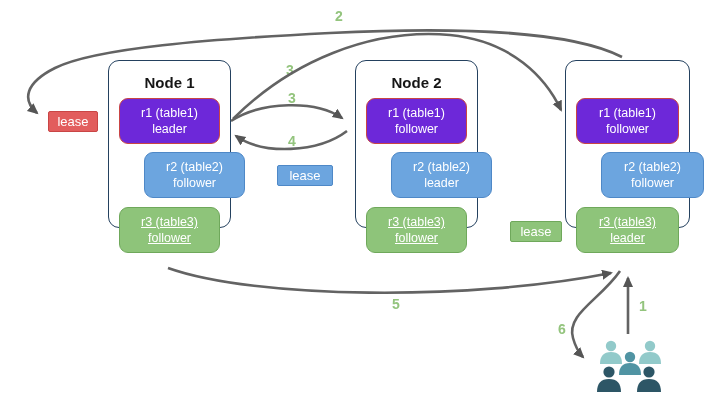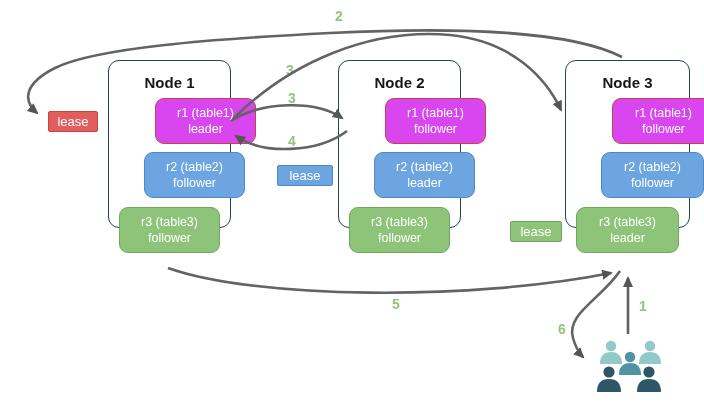--- a/index.html
+++ b/index.html
@@ -13,23 +13,23 @@
   }
   .node-title{
     text-align:center;padding-top:13px;font-weight:bold;font-size:15px;color:#161616;
   }
   .replica{
     position:absolute;left:10px;width:101px;height:46px;border-radius:9px;
     color:#ffffff;font-size:12.5px;text-align:center;line-height:16px;
     display:flex;flex-direction:column;justify-content:center;box-sizing:border-box;
   }
   .r1{top:37px}.r2{top:91px}.r3{top:146px}
-  .replica.red{background:#d946ef;border:1.5px solid #C94545;margin-left:36px;}
+  .replica.red{background:#6d28d9;border:1.5px solid #C94545;}
   .replica.blue{background:#6CA5DF;border:1.5px solid #4E88C7;margin-left:25px;}
-  .replica.green{background:#8EC47A;border:1.5px solid #6FA85B;}
+  .replica.green{background:#8EC47A;border:1.5px solid #6FA85B;text-decoration:underline;}
   .lease{
     position:absolute;height:21px;border-radius:2px;color:#ffffff;font-size:13px;
     display:flex;align-items:center;justify-content:center;box-sizing:border-box;
   }
   .lease.red{left:48px;top:111px;width:50px;background:#E25D5D;border:1.5px solid #C94545;}
   .lease.blue{left:277px;top:165px;width:56px;background:#6CA5DF;border:1.5px solid #4E88C7;}
   .lease.green{left:510px;top:221px;width:52px;background:#8EC47A;border:1.5px solid #6FA85B;}
   .step{
     position:absolute;transform:translate(-50%,-50%);
     color:#93C47D;font-weight:bold;font-size:14px;
@@ -50,38 +50,37 @@
     <div class="replica blue r2">
       <span>r2 (table2)</span>
       <span>follower</span>
     </div>
     <div class="replica green r3">
       <span>r3 (table3)</span>
       <span>follower</span>
     </div>
   </div>
 
-  <div class="node" style="left:338px">
+  <div class="node" style="left:355px">
     <div class="node-title">Node 2</div>
     <div class="replica red r1">
       <span>r1 (table1)</span>
       <span>follower</span>
     </div>
     <div class="replica blue r2">
       <span>r2 (table2)</span>
       <span>leader</span>
     </div>
     <div class="replica green r3">
       <span>r3 (table3)</span>
       <span>follower</span>
     </div>
   </div>
 
   <div class="node" style="left:565px;width:125px">
-    <div class="node-title">Node 3</div>
     <div class="replica red r1" style="width:103px">
       <span>r1 (table1)</span>
       <span>follower</span>
     </div>
     <div class="replica blue r2" style="width:103px">
       <span>r2 (table2)</span>
       <span>follower</span>
     </div>
     <div class="replica green r3" style="width:103px">
       <span>r3 (table3)</span>

